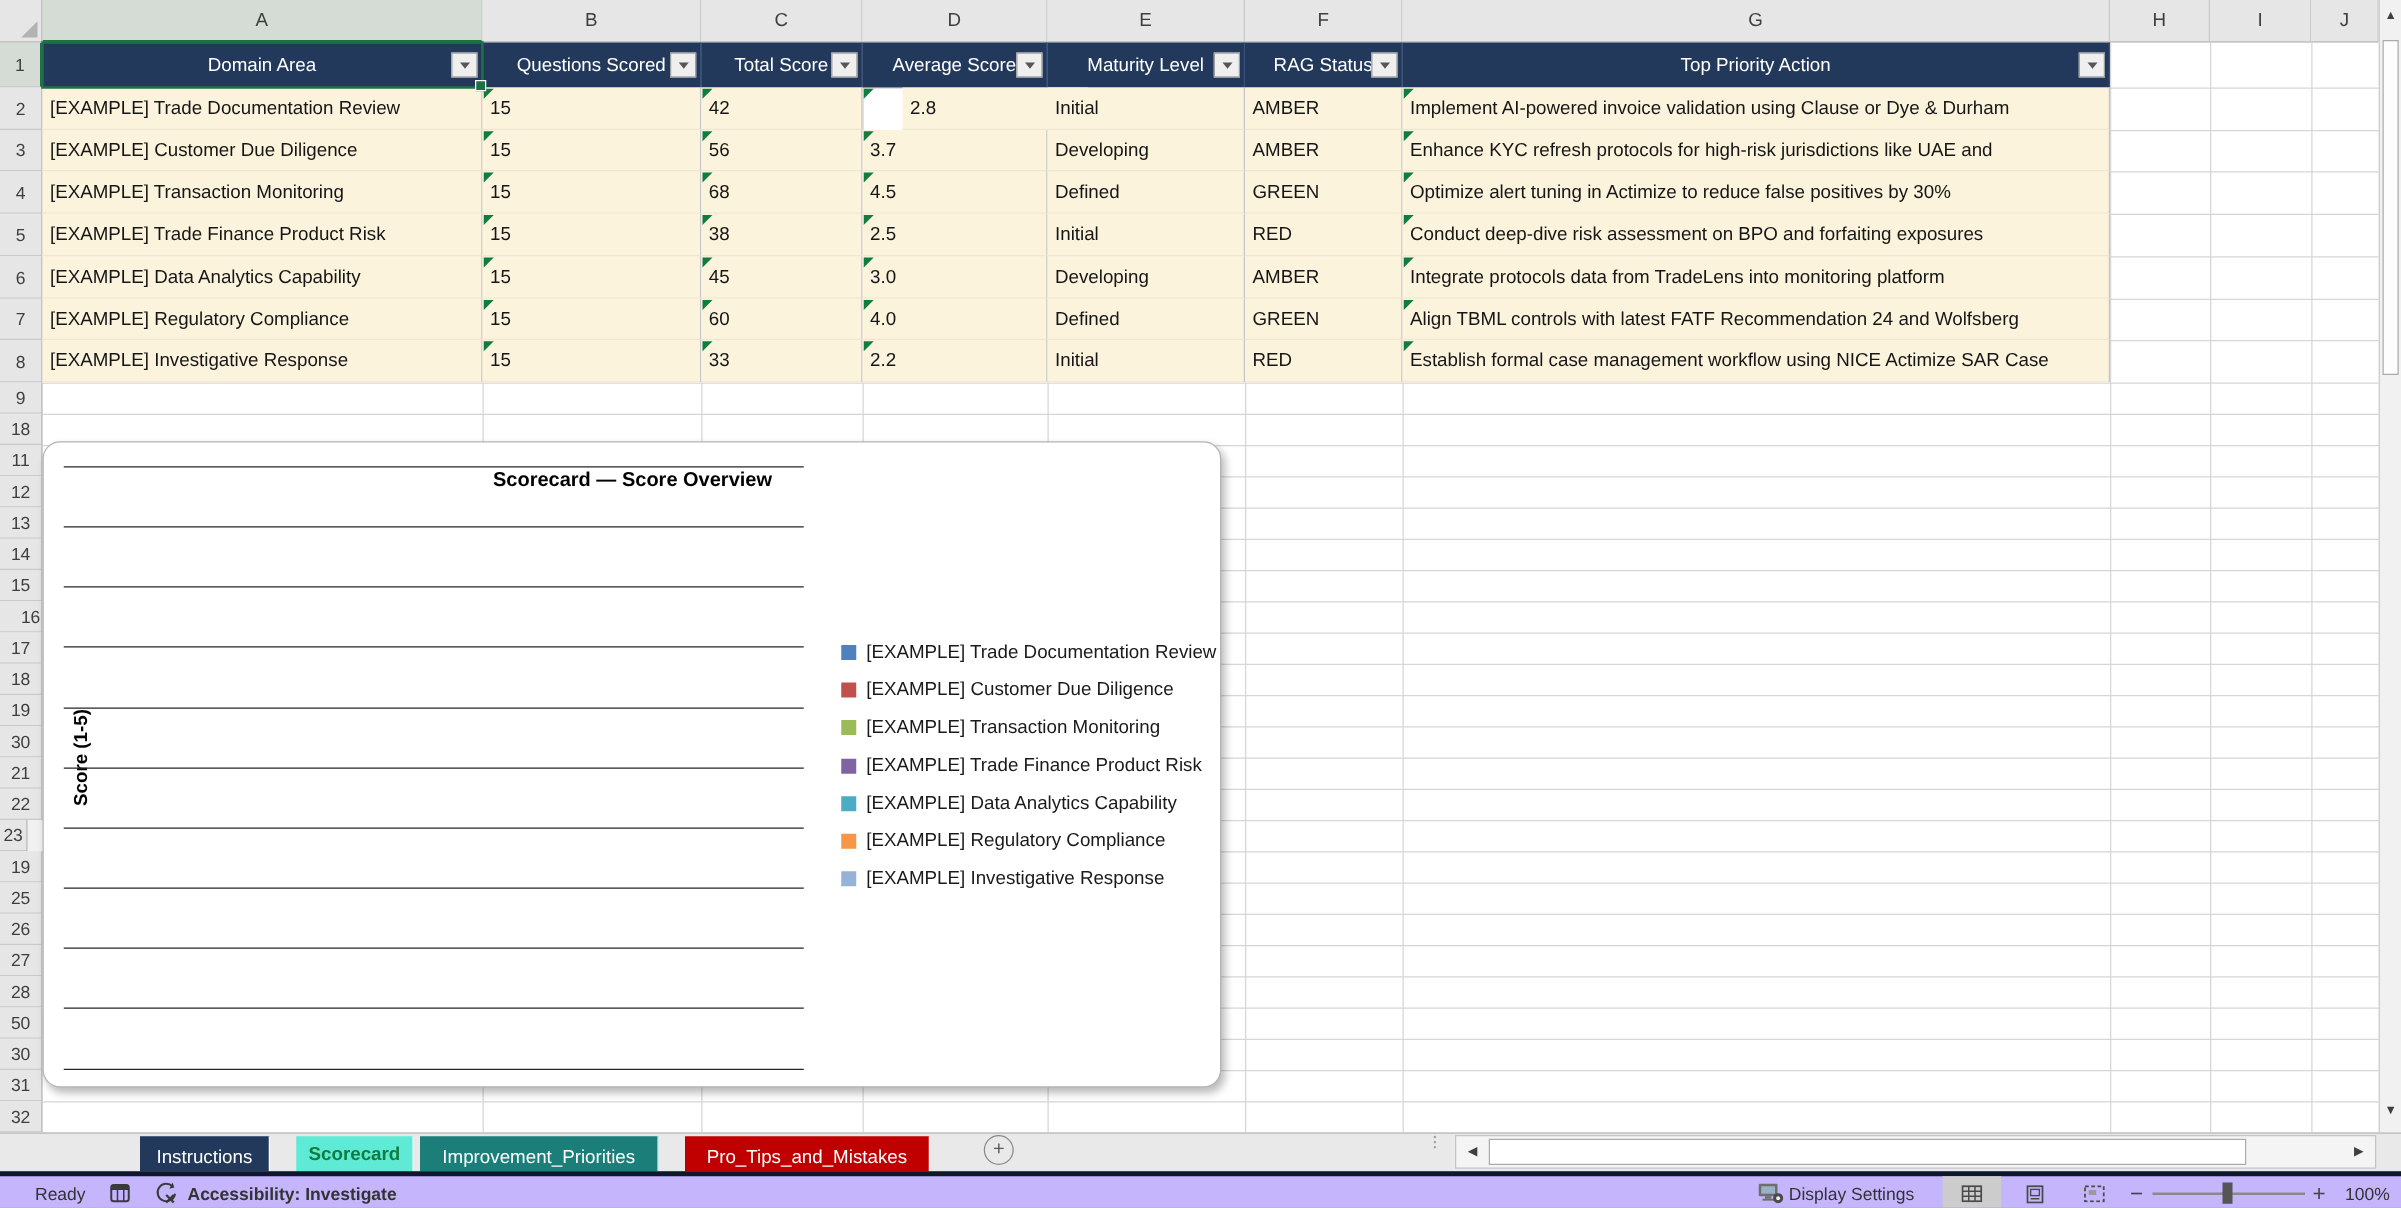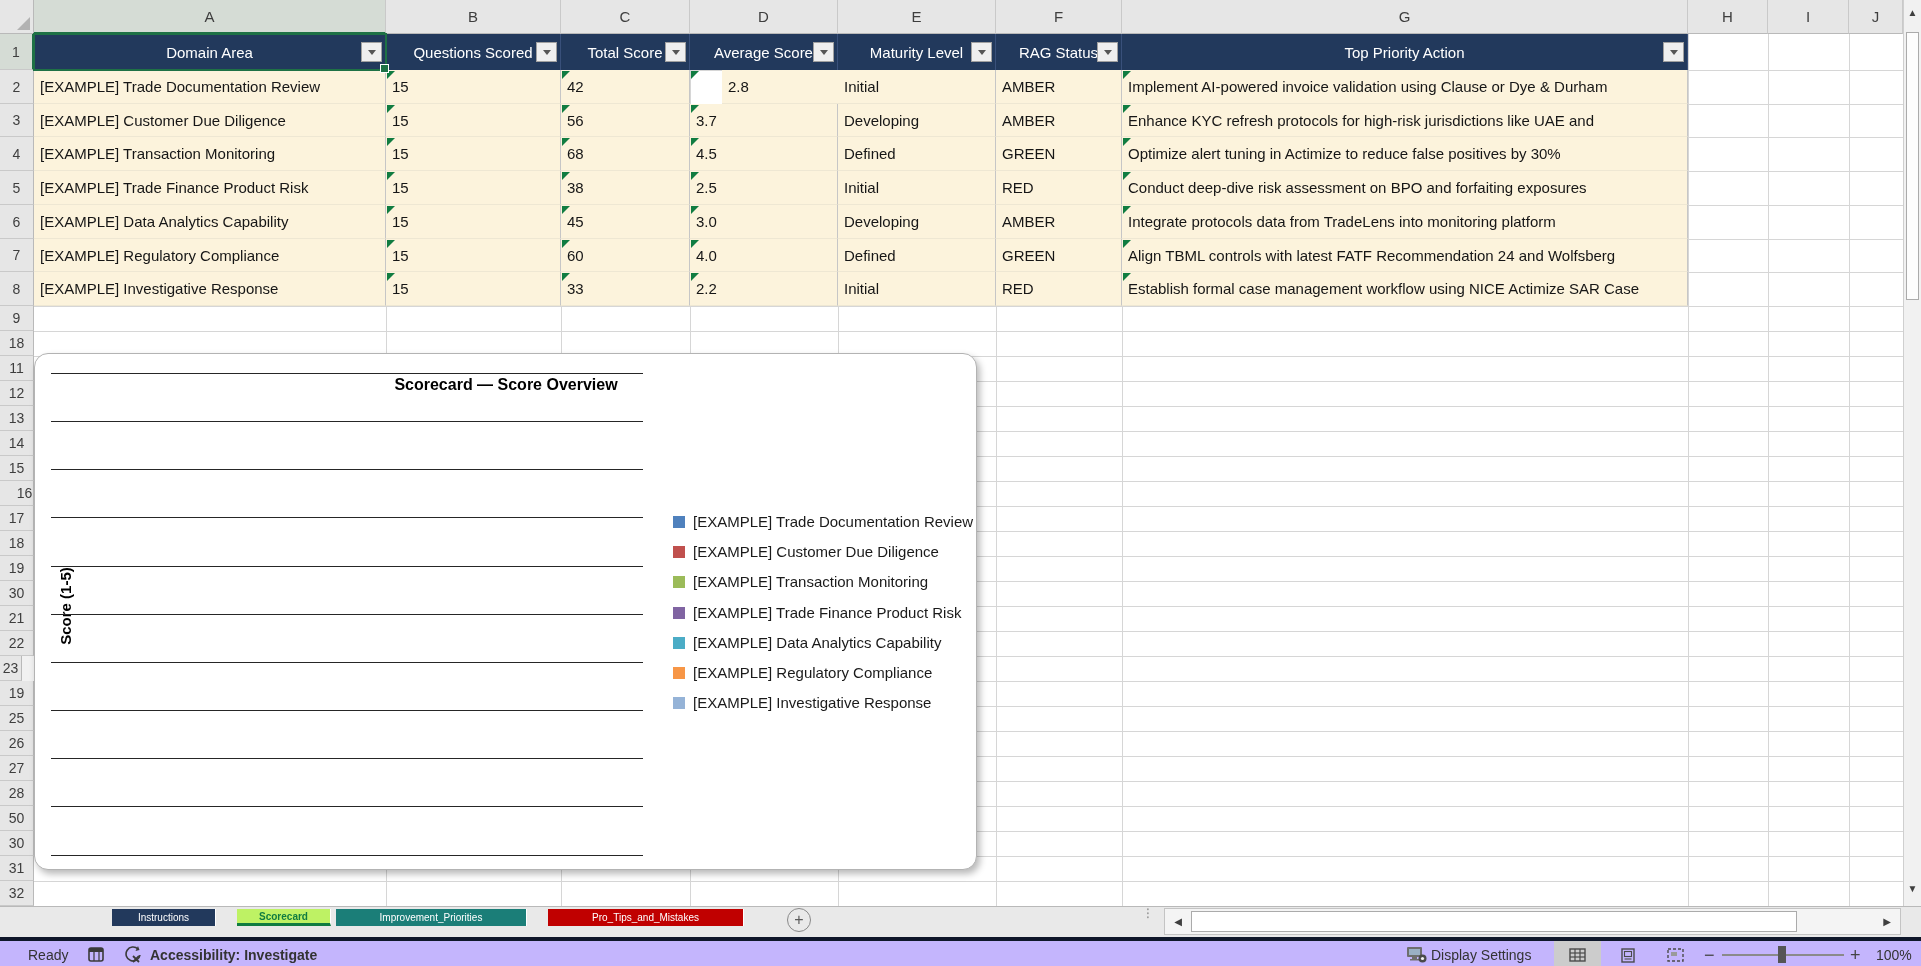--- a/index.html
+++ b/index.html
@@ -35,21 +35,21 @@
   #chart-title{position:absolute;left:471px;top:22px;transform:translateX(-50%);font-weight:bold;font-size:16px;color:#000;white-space:nowrap;}
   #chart-ylabel{position:absolute;left:30px;top:252px;transform:translate(-50%,-50%) rotate(-90deg);font-weight:bold;font-size:15px;color:#000;white-space:nowrap;}
   .lgd{position:absolute;left:638px;display:flex;align-items:center;gap:8px;font-size:15px;color:#1a1a1a;white-space:nowrap;}
   .lgd .sw{width:12px;height:12px;flex:0 0 12px;}
   
   #vscroll{left:1903px;top:0;width:18px;height:906px;background:#F1F1F1;border-left:1px solid #CFCFCF;box-sizing:border-box;}
   .sb-arrow{color:#3F3F3F;font-size:10px;line-height:10px;text-align:center;}
   #vthumb{position:absolute;left:2px;top:32px;width:13px;height:268px;background:#FDFDFD;border:1px solid #ABABAB;box-sizing:border-box;}
   
   #tabbar{left:0;top:906px;width:1921px;height:31px;background:#E9E9E9;border-top:1px solid #B9B9B9;box-sizing:border-box;}
-  .tab{position:absolute;top:2px;height:17px;display:flex;align-items:center;justify-content:center;font-size:10px;box-sizing:border-box;border-right:1px solid #FFFFFF;}
+  .tab{position:absolute;top:2px;height:32px;display:flex;align-items:center;justify-content:center;font-size:15px;box-sizing:border-box;border-right:1px solid #FFFFFF;}
   .tab.active{font-weight:bold;border-bottom:3px solid #107C41;}
   #plusbtn{position:absolute;left:787px;top:908px;width:24px;height:24px;border:1px solid #898989;border-radius:50%;
            display:flex;align-items:center;justify-content:center;font-size:16px;color:#5A5A5A;box-sizing:border-box;}
   #tab-gripper{position:absolute;left:1146px;top:910px;color:#9A9A9A;font-size:14px;line-height:7px;letter-spacing:0;}
   #hscroll{position:absolute;left:1164px;top:908px;width:737px;height:27px;background:#F4F4F4;border:1px solid #C4C4C4;box-sizing:border-box;}
   #hthumb{position:absolute;left:26px;top:2px;width:606px;height:21px;background:#FFFFFF;border:1px solid #ABABAB;box-sizing:border-box;}
   .hs-btn{position:absolute;top:2px;width:22px;height:21px;display:flex;align-items:center;justify-content:center;}
   
   #statusbar{left:0;top:937px;width:1921px;height:29px;background:#c4b5fd;border-top:4px solid #0f172a;box-sizing:border-box;
              font-size:14px;color:#333;}
@@ -330,21 +330,21 @@
   </div>
 
   <div class="abs" id="vscroll">
     <div class="sb-arrow" style="position:absolute;left:0;right:0;top:8px;">▲</div>
     <div id="vthumb"></div>
     <div class="sb-arrow" style="position:absolute;left:0;right:0;top:884px;">▼</div>
   </div>
 
   <div class="abs" id="tabbar">
       <div class="tab" style="position: absolute; left: 112px; width: 104px; background: rgb(34, 57, 92); color: rgb(255, 255, 255);">Instructions</div>
-      <div class="tab active" style="position: absolute; left: 237px; width: 94px; background: #bef264; color: rgb(16, 124, 65);">Scorecard</div>
+      <div class="tab active" style="position: absolute; left: 237px; width: 94px; background: #5eead4; color: rgb(16, 124, 65);">Scorecard</div>
       <div class="tab" style="position: absolute; left: 336px; width: 191px; background: rgb(27, 126, 120); color: rgb(255, 255, 255);">Improvement_Priorities</div>
       <div class="tab" style="position: absolute; left: 548px; width: 196px; background: rgb(192, 0, 0); color: rgb(255, 255, 255);">Pro_Tips_and_Mistakes</div>
     </div>
   <div id="plusbtn">
       <span>+</span>
     </div>
   <div id="tab-gripper">⁝</div>
   <div id="hscroll">
     <div class="hs-btn" style="left:2px;">
         <span class="sb-arrow">◀</span>

